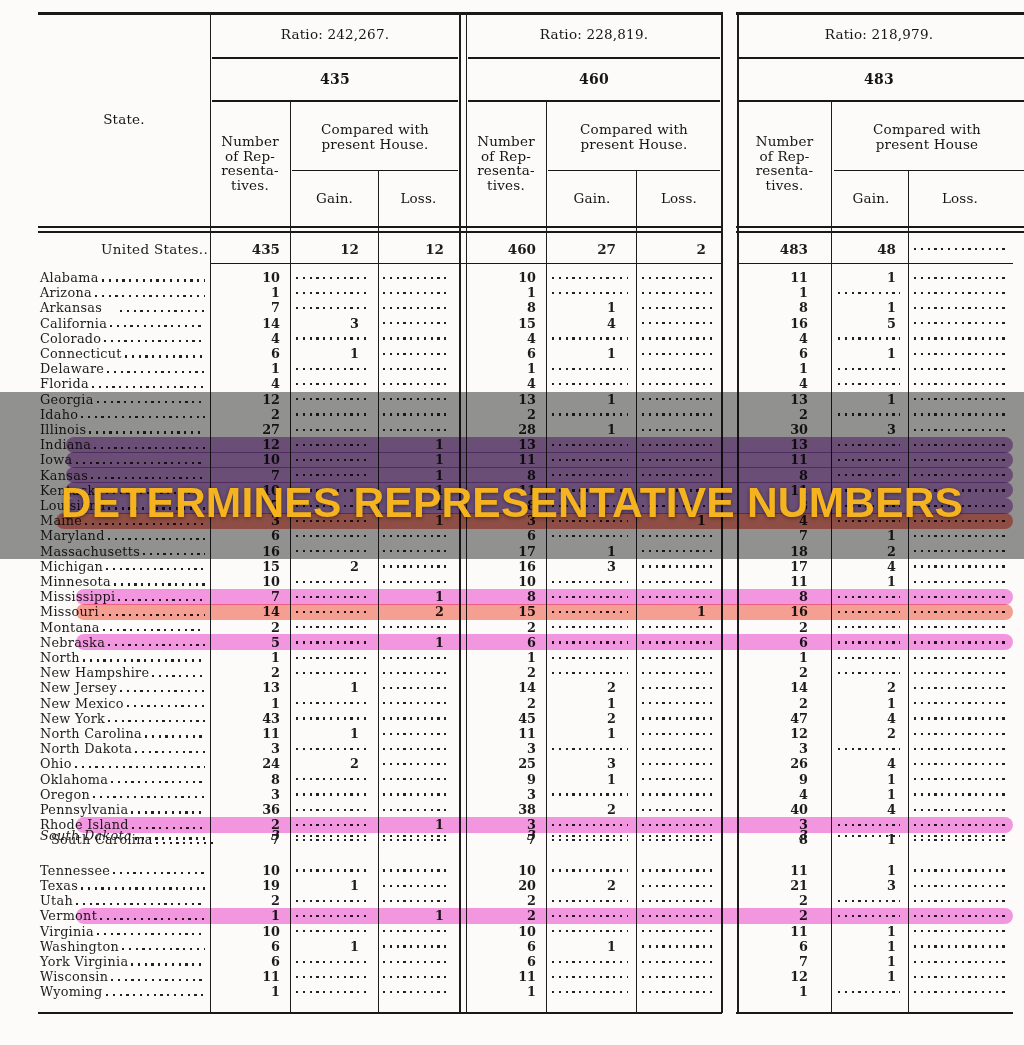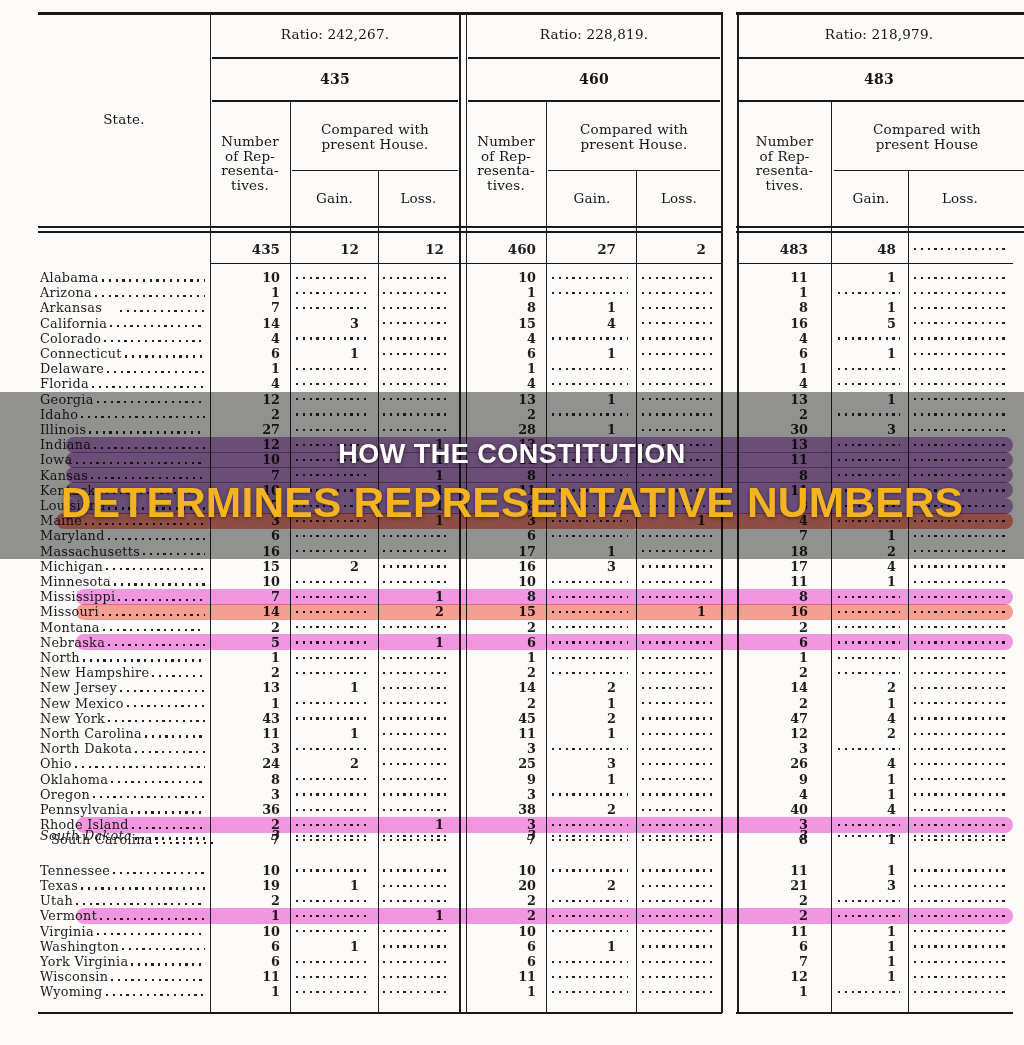--- a/index.html
+++ b/index.html
@@ -76,20 +76,23 @@
 
   <div class="hdr" style="left:292px;width:85px;top:191px;">Gain.</div>
   <div class="hdr" style="left:379px;width:79px;top:191px;">Loss.</div>
   <div class="hdr" style="left:548px;width:88px;top:191px;">Gain.</div>
   <div class="hdr" style="left:638px;width:82px;top:191px;">Loss.</div>
   <div class="hdr" style="left:834px;width:74px;top:191px;">Gain.</div>
   <div class="hdr" style="left:910px;width:100px;top:191px;">Loss.</div>
 
   <div id="rows-layer">
       <div class="trow usrow" style="top: 236px; height: 26px;">
+        <div class="cell statecell" style="left: 40px; width: 168px; justify-content: flex-end; padding-right: 4px;">
+          <span class="nm">United States..</span>
+        </div>
         <div class="cell num" style="left: 212px; width: 68px;">435</div>
         <div class="cell num" style="left: 292px; width: 67px;">12</div>
         <div class="cell num" style="left: 379px; width: 65px;">12</div>
         <div class="cell num" style="left: 468px; width: 68px;">460</div>
         <div class="cell num" style="left: 548px; width: 68px;">27</div>
         <div class="cell num" style="left: 638px; width: 68px;">2</div>
         <div class="cell num" style="left: 739px; width: 69px;">483</div>
         <div class="cell num" style="left: 834px; width: 62px;">48</div>
         <div class="dotfill" style="left: 914px; width: 93px;"></div>
       </div>
@@ -855,16 +858,15 @@
       <div class="hlbar" style="left: 56px; width: 957px; top: 512.7px; height: 16.2px; background: rgb(250, 134, 120);"></div>
       <div class="hlbar" style="left: 76px; width: 937px; top: 588.7px; height: 16.2px; background: rgb(245, 154, 229);"></div>
       <div class="hlbar" style="left: 76px; width: 937px; top: 603.9px; height: 16.2px; background: rgb(248, 161, 150);"></div>
       <div class="hlbar" style="left: 76px; width: 937px; top: 634.3px; height: 16.2px; background: rgb(245, 154, 229);"></div>
       <div class="hlbar" style="left: 76px; width: 937px; top: 816.7px; height: 16.2px; background: rgb(245, 154, 229);"></div>
       <div class="hlbar" style="left: 76px; width: 937px; top: 907.9px; height: 16.2px; background: rgb(245, 154, 229);"></div>
     </div>
 
   <div class="darkband" style="left:0;top:392px;width:1024px;height:167px;"></div>
 
-  <div class="banner-line" id="banner1" style="color: rgb(255, 255, 255);">HOW THE CONSTITUTION</div>
   <div class="banner-line" id="banner2" style="color: rgb(245, 180, 31);">DETERMINES REPRESENTATIVE NUMBERS</div>
 
 </div>
 
 </body></html>

